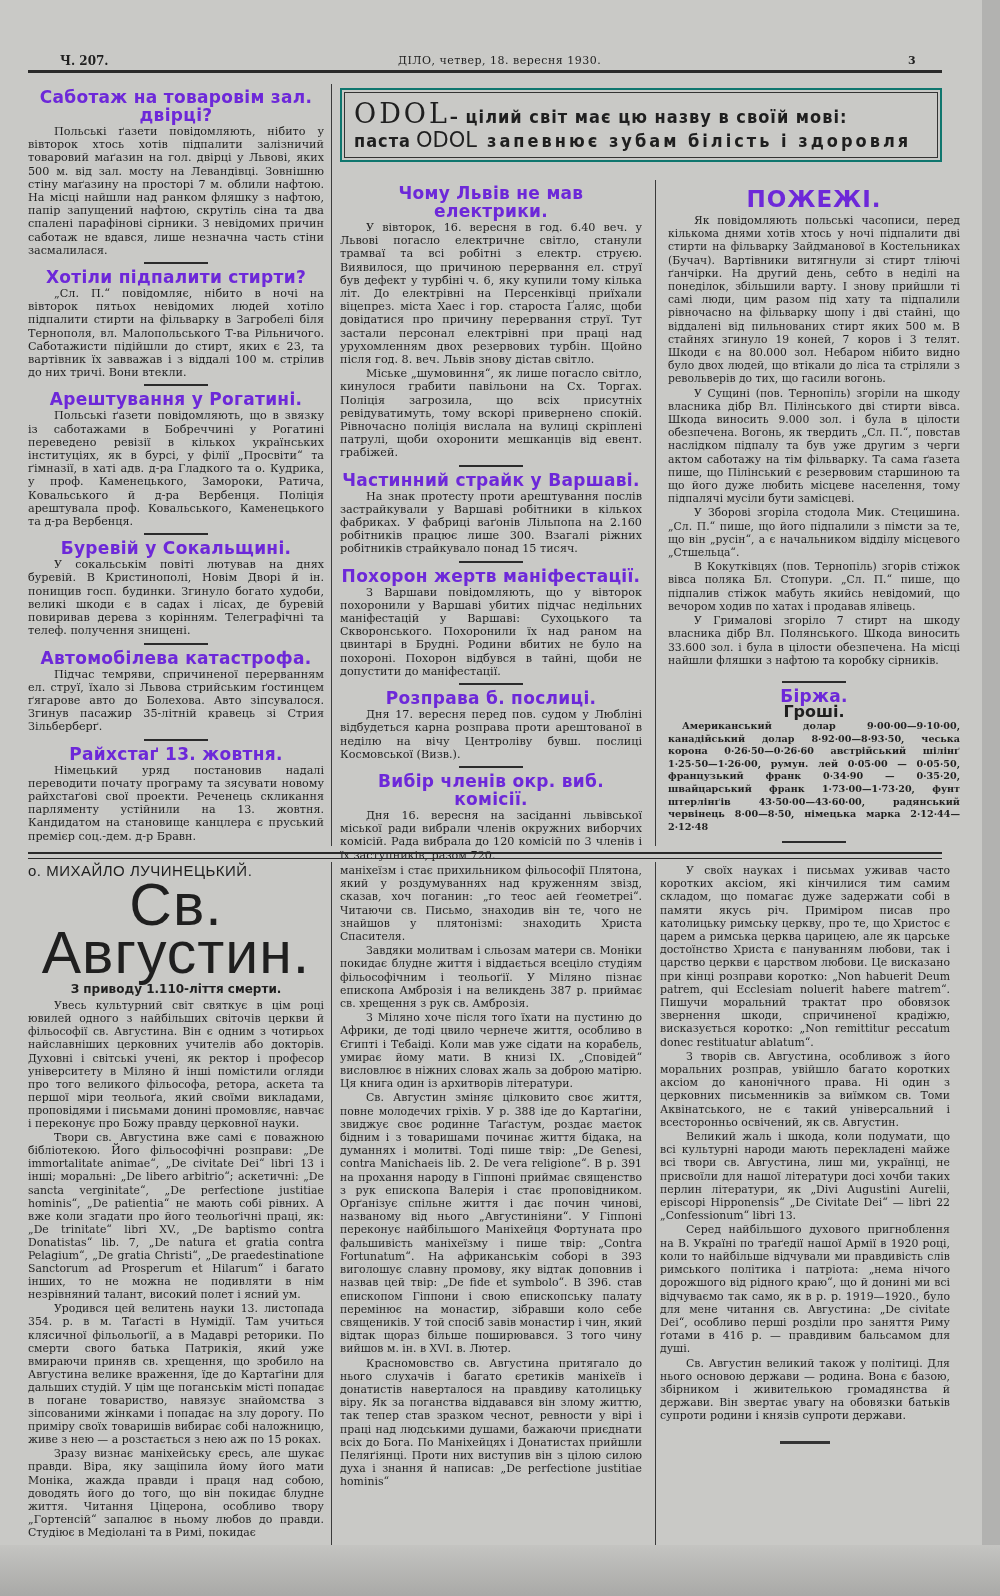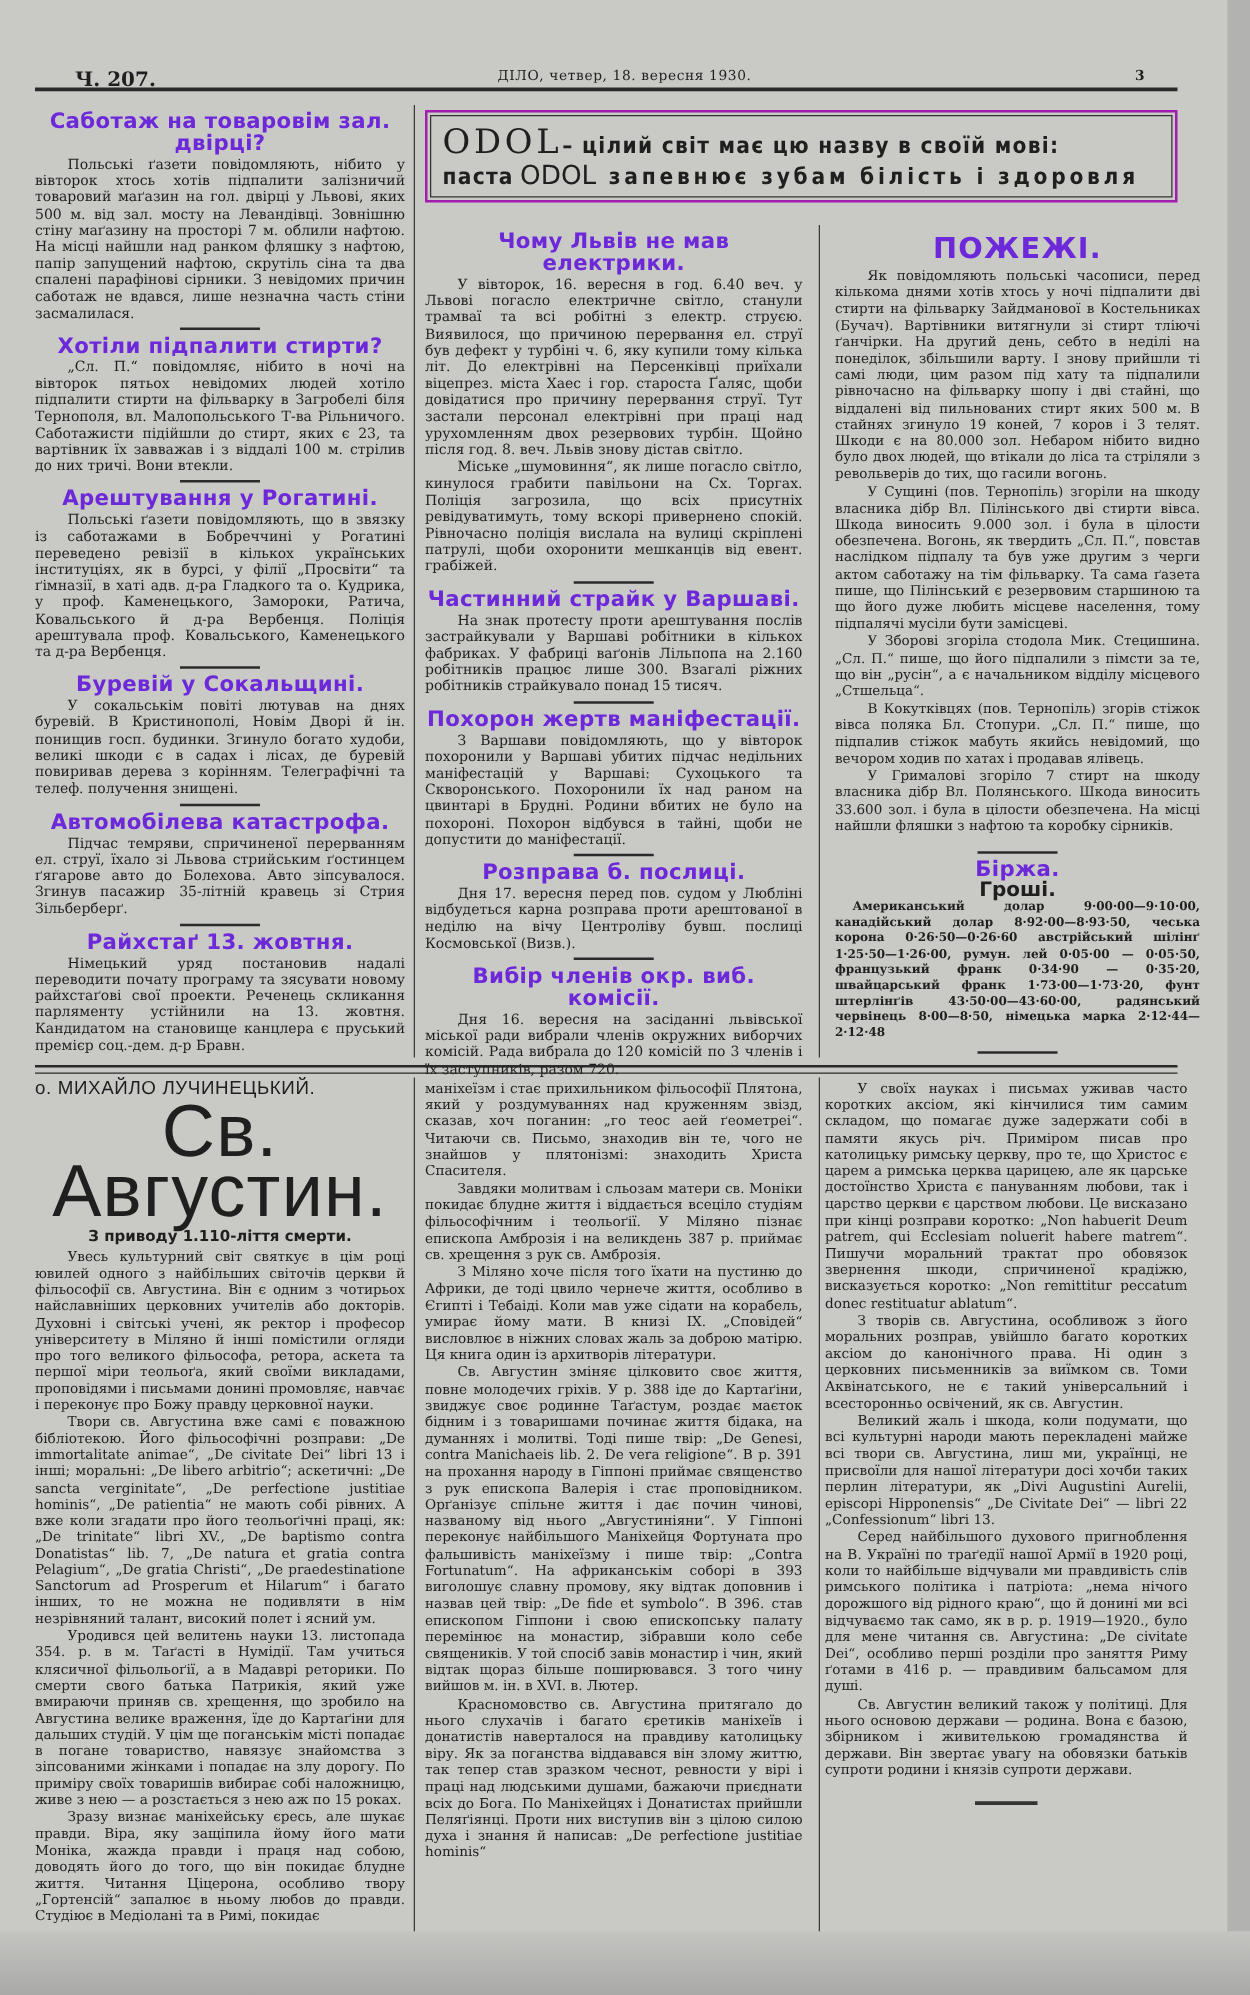--- a/index.html
+++ b/index.html
@@ -2,31 +2,31 @@
 <html><head>
 <meta charset="utf-8">
 <style>
   html,body{margin:0;padding:0;}
   body{width:1000px;height:1596px;background:#b9b9b7;overflow:hidden;position:relative;
        font-family:"DejaVu Serif","Liberation Serif",serif;color:#1f1f1f;}
   .page{position:absolute;left:0;top:0;width:982px;height:1580px;background:#c9c9c6;}
   .bottom-shade{position:absolute;left:0;top:1545px;width:1000px;height:51px;background:linear-gradient(#c4c4c1,#a9a9a7);}
   .right-shade{position:absolute;left:982px;top:0;width:18px;height:1596px;background:#b2b2b0;}
   .masthead{position:absolute;left:28px;top:52px;width:910px;height:20px;font-size:11px;}
-  .masthead .num{position:absolute;left:32px;top:2px;font-weight:bold;font-size:16px;}
+  .masthead .num{position:absolute;left:32px;top:2px;font-weight:bold;font-size:12px;}
   .masthead .center{position:absolute;left:370px;top:2px;letter-spacing:.5px;}
   .masthead .pg{position:absolute;left:880px;top:2px;font-weight:bold;}
   .rule-top{position:absolute;left:28px;top:70px;width:914px;height:3px;background:#2a2a2a;}
   .col{position:absolute;font-size:11.2px;line-height:13.2px;text-align:justify;}
   .col p{margin:0;text-indent:26px;}
   .col p + p{margin-top:1px;}
   h2{font-family:"DejaVu Sans","Liberation Sans",sans-serif;font-weight:900;font-size:17px;line-height:18px;margin:2px 0 1px;text-align:center;letter-spacing:.3px;color:#6d28d9;}
   .sep{width:64px;height:2px;background:#2b2b2b;margin:5px auto 4px;}
   .vline{position:absolute;width:1px;background:#3a3a3a;}
-  .ad{position:absolute;left:340px;top:88px;width:598px;height:70px;border:2px solid #a21caf;box-shadow:inset 0 0 0 2px #c9c9c6, inset 0 0 0 3px #333;}
+  .ad{position:absolute;left:340px;top:88px;width:598px;height:70px;border:2px solid #0f766e;box-shadow:inset 0 0 0 2px #c9c9c6, inset 0 0 0 3px #333;}
   .ad .l1,.ad .l2{position:absolute;left:12px;white-space:nowrap;font-family:"DejaVu Sans Condensed","DejaVu Sans",sans-serif;font-weight:bold;}
   .ad .l1{top:8px;}
   .ad .l2{top:38px;}
   .ad .brand{font-family:"DejaVu Serif",serif;font-weight:normal;font-size:27px;letter-spacing:3px;}
   .ad .brand2{font-family:"DejaVu Sans",sans-serif;font-weight:normal;font-size:21px;}
   .ad .t{font-size:18px;letter-spacing:1px;}
   .ad .t2{font-size:18px;letter-spacing:3px;}
   .rule-mid{position:absolute;left:28px;top:852px;width:914px;height:4px;border-top:2px solid #2a2a2a;border-bottom:1px solid #2a2a2a;}
   .author{font-family:"Liberation Sans","DejaVu Sans",sans-serif;font-size:15px;letter-spacing:.5px;margin:0 0 2px;}
   .big-title{font-family:"Liberation Sans","DejaVu Sans",sans-serif;font-size:59px;line-height:48px;text-align:center;letter-spacing:1px;margin:4px 0 6px;}

